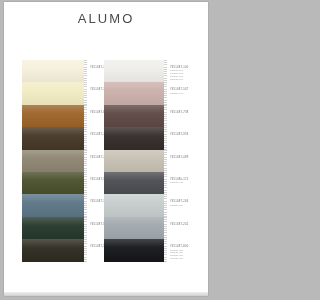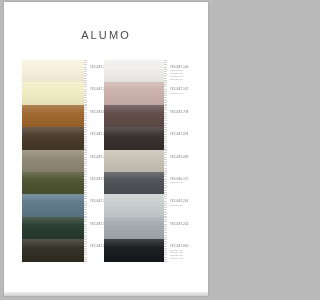--- a/index.html
+++ b/index.html
@@ -19,23 +19,23 @@
   }
   #page:after{
     content:"";
     position:absolute; left:0; bottom:0; width:100%; height:4px;
     background:linear-gradient(#efefef,#cfcfcf);
   }
 
   
   .brand{
     position:absolute;
-    top:27px; left:0; width:100%;
+    top:9px; left:0; width:100%;
     text-align:center;
-    font-size:11px;
+    font-size:13px;
     letter-spacing:2.1px;
     color:#4a4a4a;
     font-weight:400;
   }
 
   
   .col{
     position:absolute;
     top:58px;
   }

